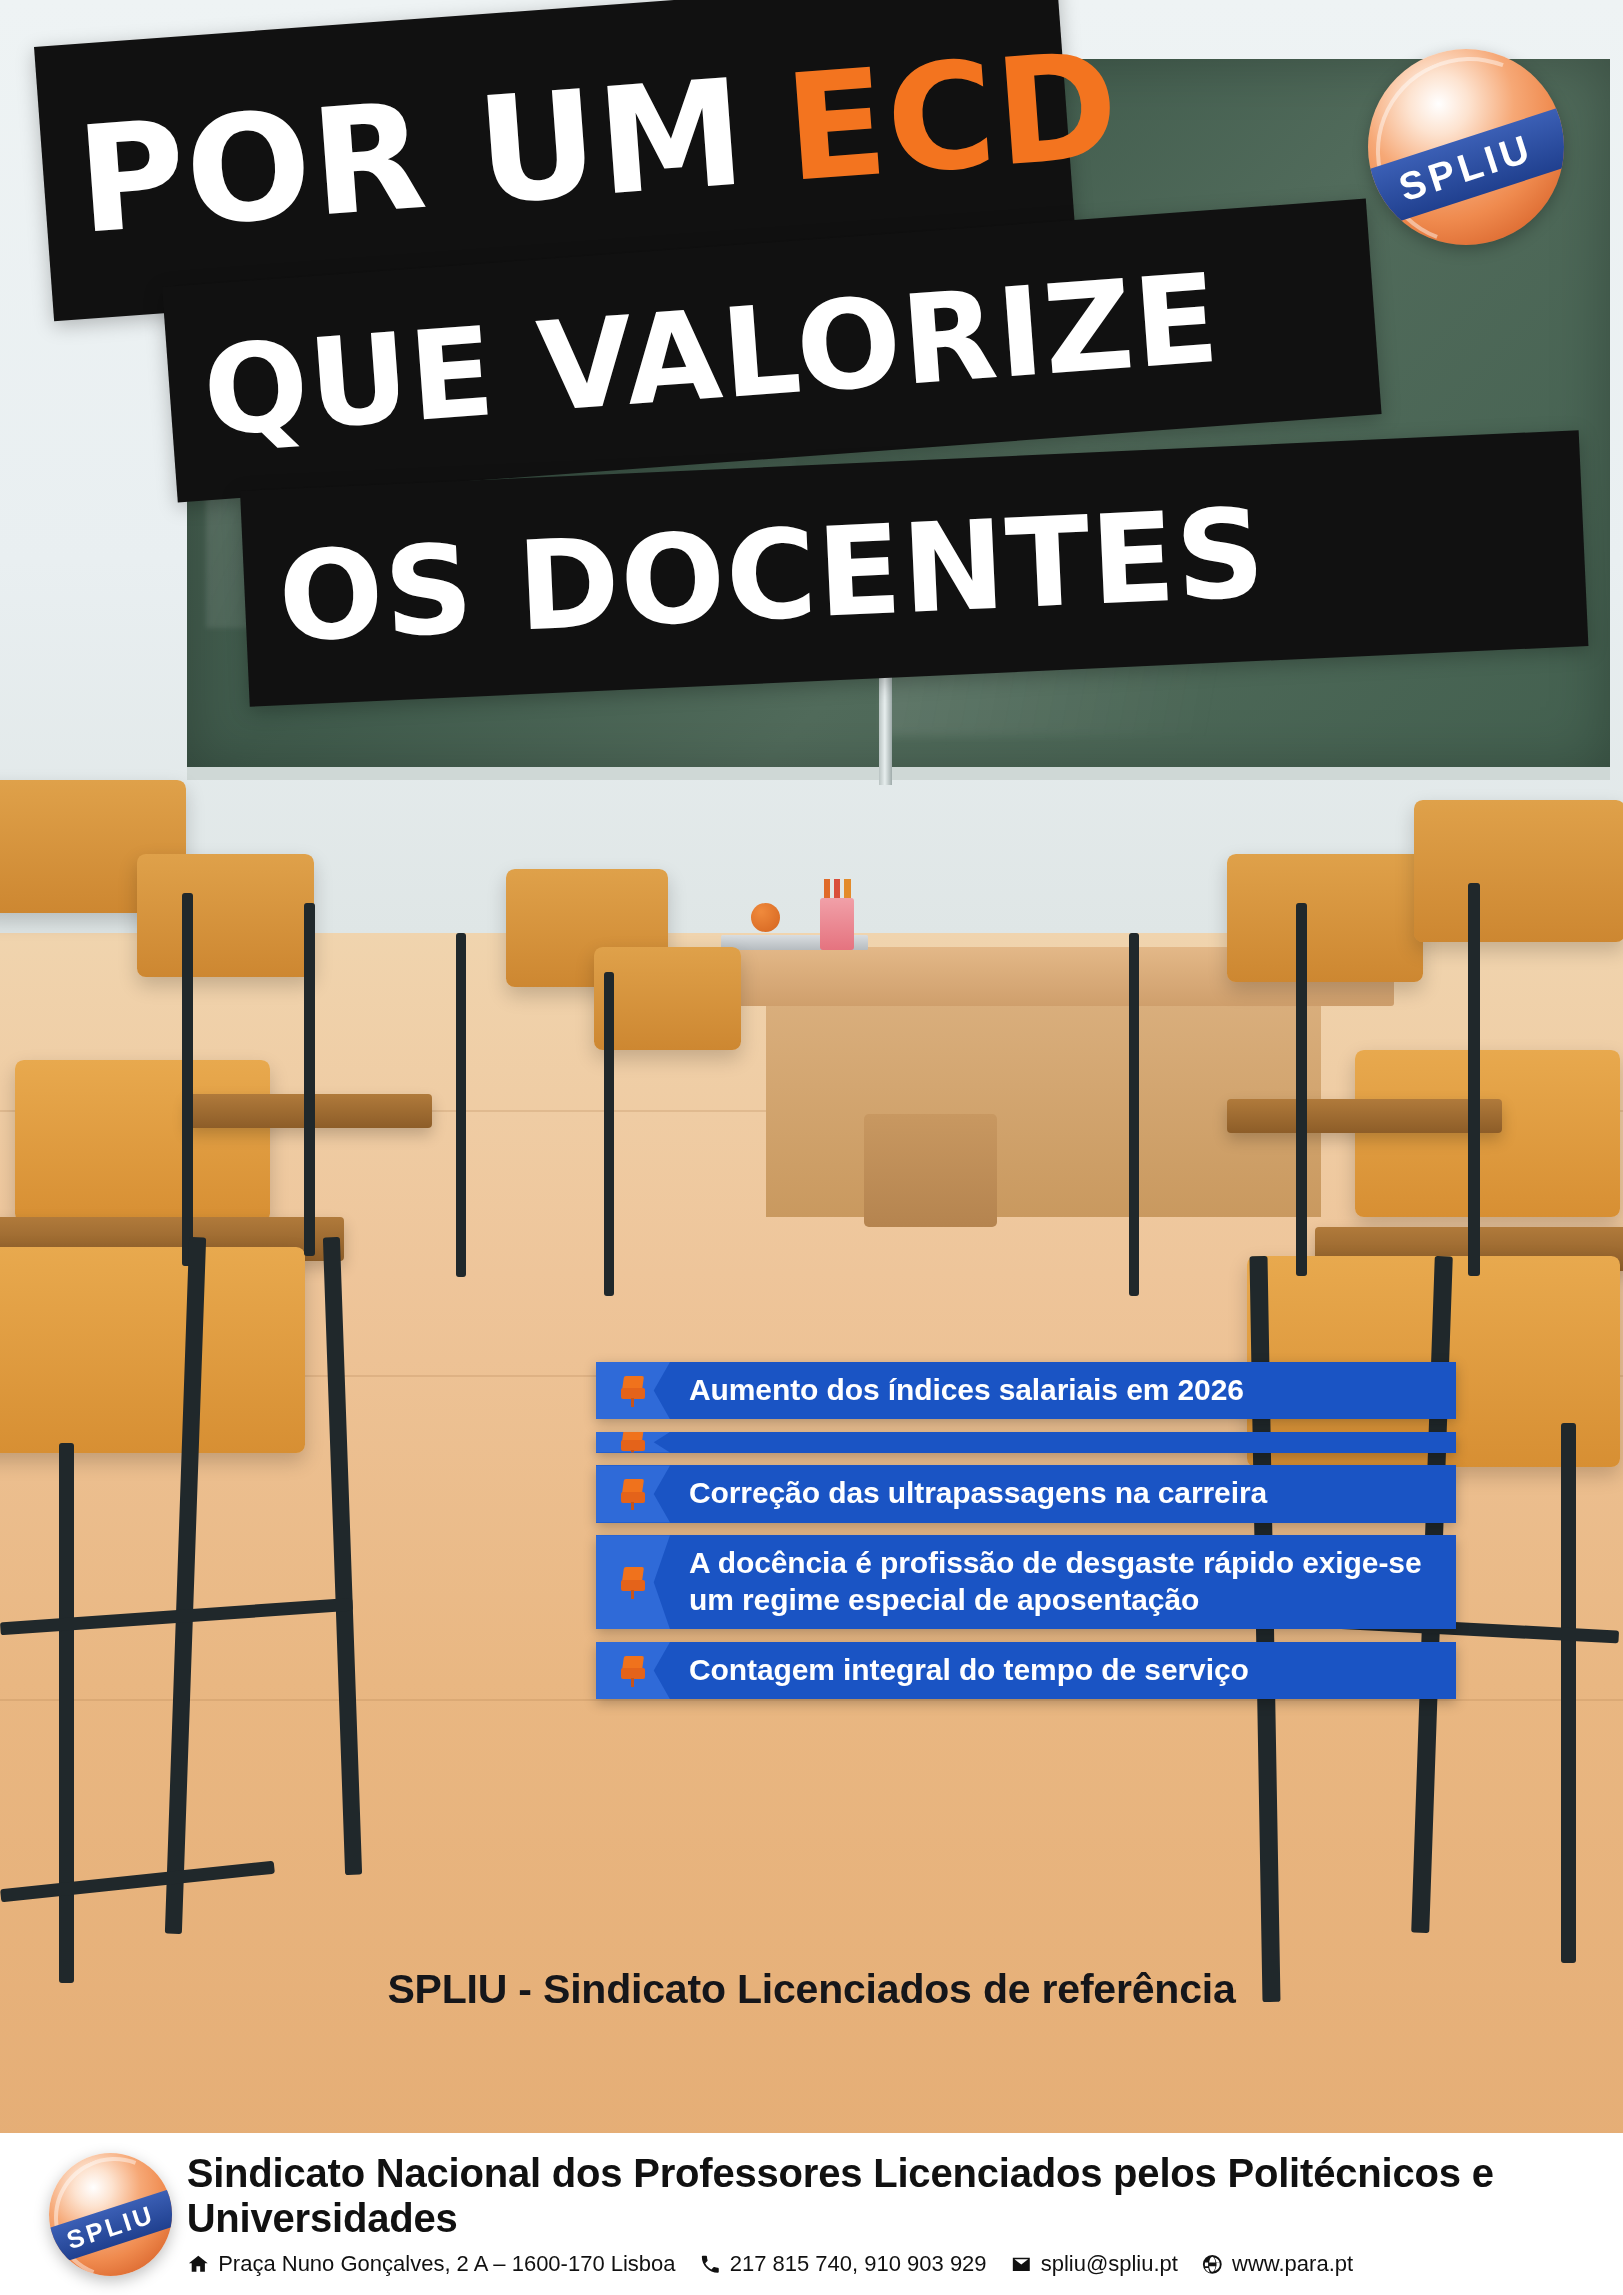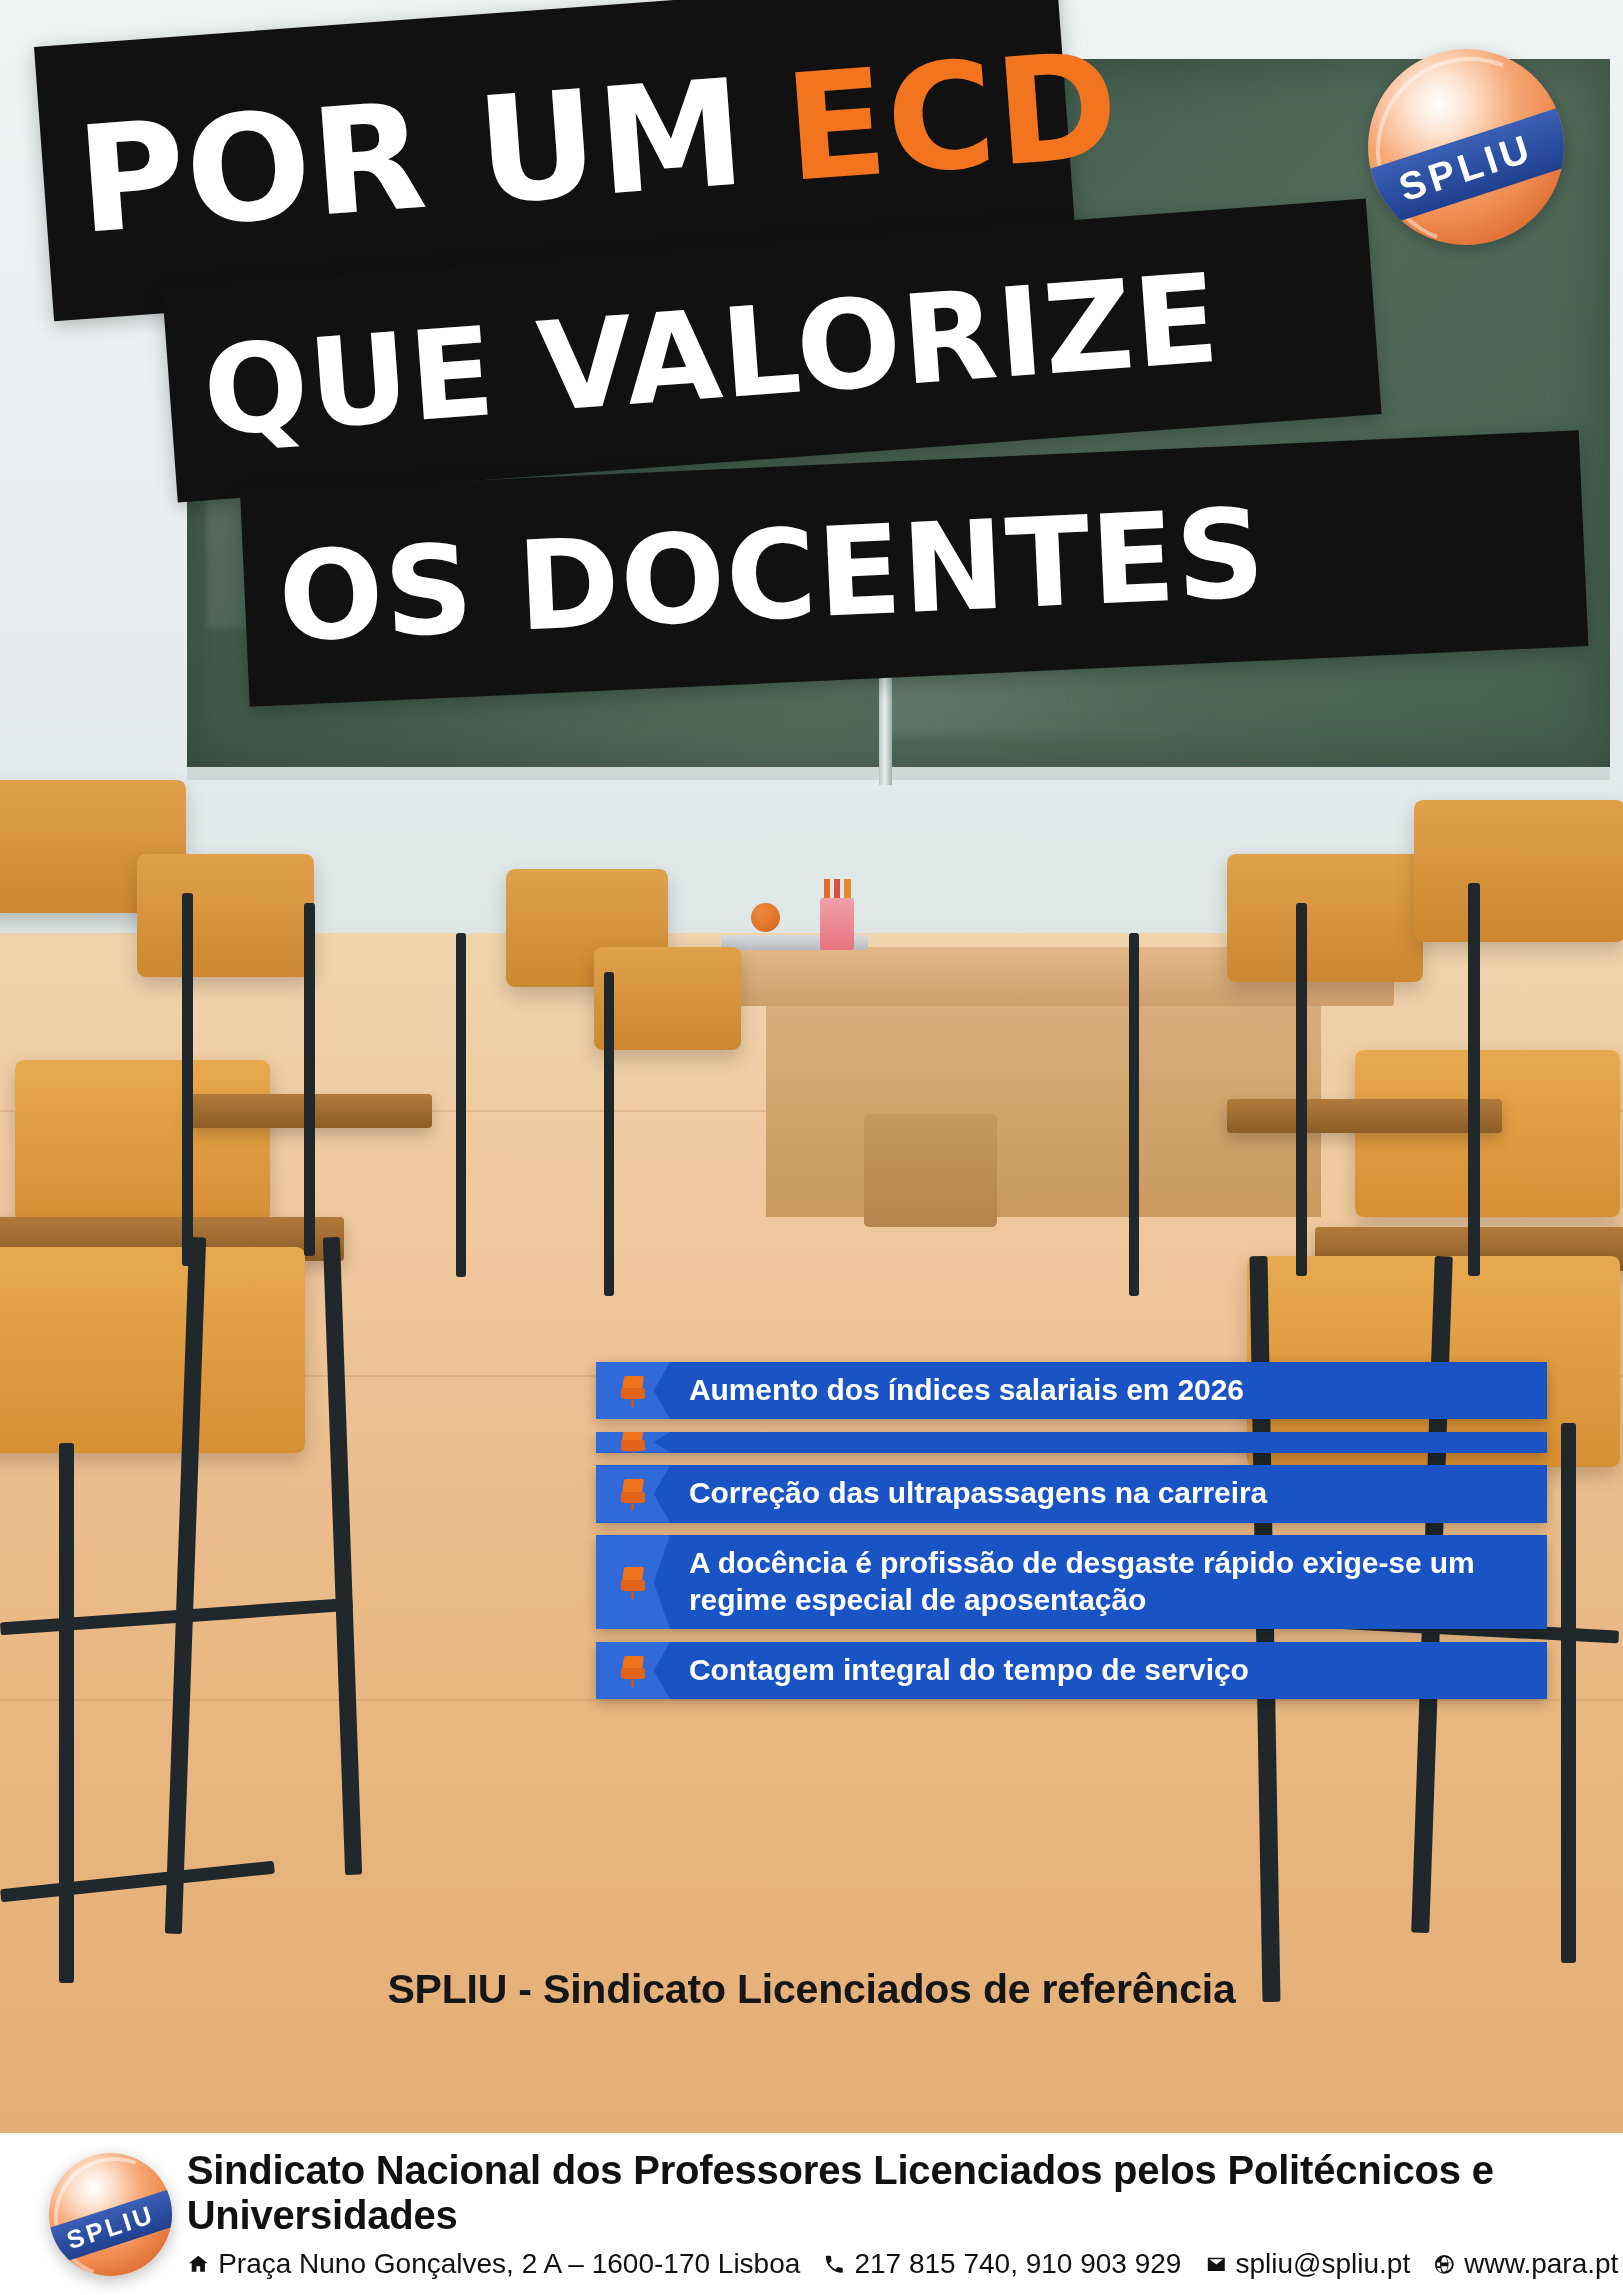--- a/index.html
+++ b/index.html
@@ -266,21 +266,21 @@
     width: 196px;
     height: 196px;
   }
   .logo-top .band { font-size: 39px; }
 
   
   .bullets {
     position: absolute;
     left: 596px;
     top: 1362px;
-    width: 951px;
+    width: 860px;
   }
   .bullet {
     position: relative;
     margin-bottom: 12.8px;
     background: #1a54c4;
     color: #ffffff;
     padding: 9.8px 16.7px 10.8px 93px;
     font-size: 30px;
     line-height: 1.22;
     font-weight: 600;
@@ -365,21 +365,21 @@
     font-size: 40px;
     font-weight: bold;
     color: #111111;
     margin-bottom: 10.8px;
     letter-spacing: -0.2px;
   }
   .footer-contacts {
     display: flex;
     align-items: center;
     gap: 22.6px;
-    font-size: 28px;
+    font-size: 22px;
     color: #111111;
     flex-wrap: nowrap;
   }
   .contact {
     display: flex;
     align-items: center;
     gap: 7.9px;
     white-space: nowrap;
   }
   .cicon {

